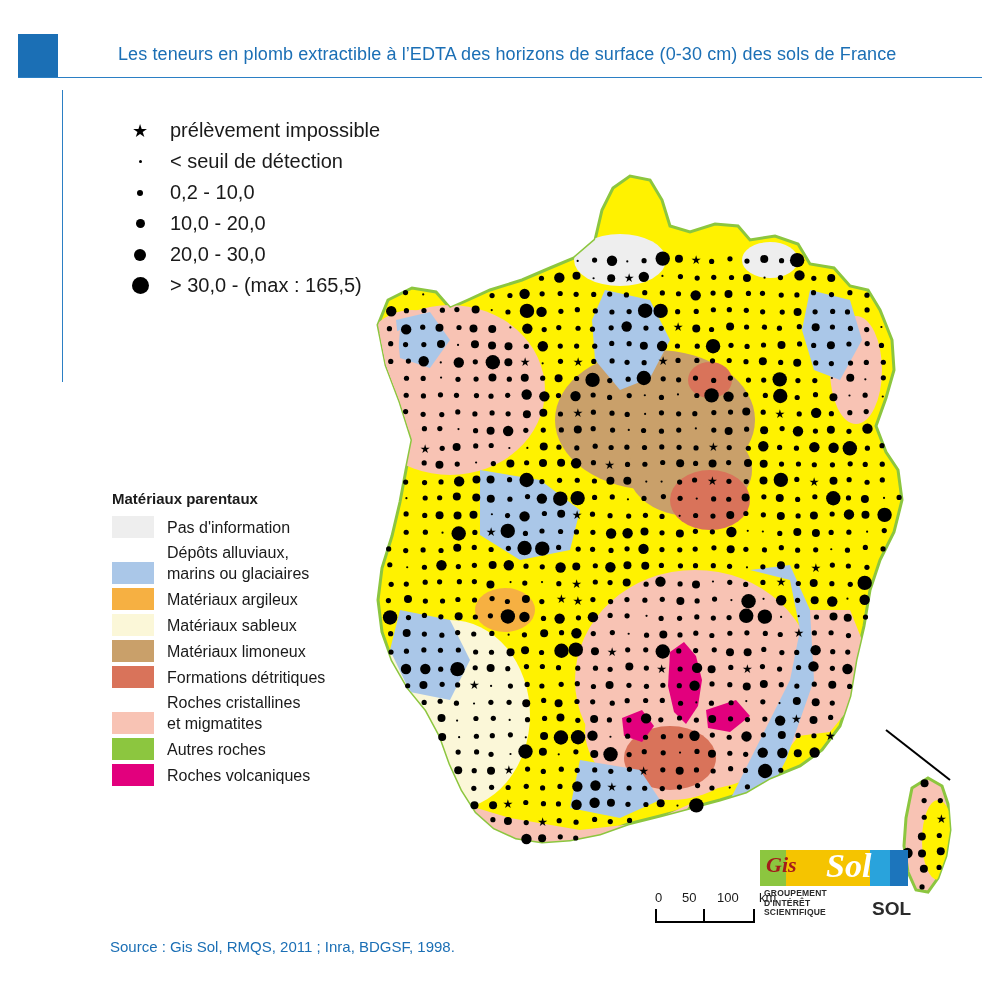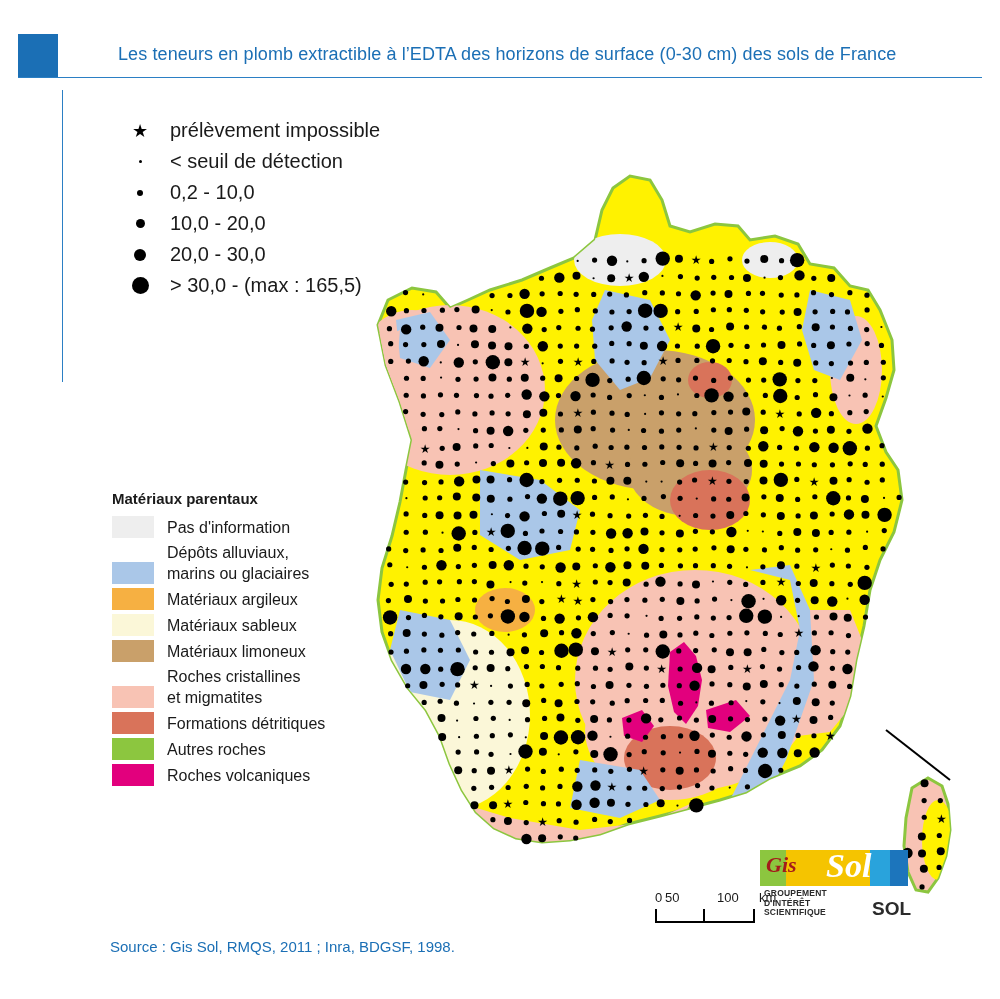--- a/index.html
+++ b/index.html
@@ -78,21 +78,21 @@
 
   
   #scalebar{
     position:absolute;left:655px;top:890px;width:130px;
   }
   #scalebar .sb-labels{
     position:relative;height:16px;font-size:13px;
   }
   #scalebar .sb-labels span{position:absolute;top:0;}
   #sb-0{left:0px;}
-  #sb-50{left:10px;}
+  #sb-50{left:27px;}
   #sb-100{left:62px;}
   #sb-unit{left:104px;}
   #sb-bar{
     position:relative;margin-top:3px;height:12px;
     border-left:2px solid #000;border-right:2px solid #000;border-bottom:2px solid #000;
     width:96px;
   }
   #sb-mid{position:absolute;left:46px;top:0;width:2px;height:12px;background:#000;}
 
   
@@ -199,27 +199,27 @@
   </div>
   <div class="lm-row">
     <div class="lm-sw" style="background:#fbf7d8"></div>
     <div class="lm-lab">Matériaux sableux</div>
   </div>
   <div class="lm-row">
     <div class="lm-sw" style="background:#c9a06a"></div>
     <div class="lm-lab">Matériaux limoneux</div>
   </div>
   <div class="lm-row">
+    <div class="lm-sw" style="background:#d9735a"></div>
+    <div class="lm-lab">Formations détritiques</div>
+  </div>
+  <div class="lm-row">
     <div class="lm-sw" style="background:#f8c3b4"></div>
     <div class="lm-lab" style="white-space:pre-line">Roches cristallines
 et migmatites</div>
-  </div>
-  <div class="lm-row">
-    <div class="lm-sw" style="background:#d9735a"></div>
-    <div class="lm-lab">Formations détritiques</div>
   </div>
   <div class="lm-row">
     <div class="lm-sw" style="background:#8cc63f"></div>
     <div class="lm-lab">Autres roches</div>
   </div>
   <div class="lm-row">
     <div class="lm-sw" style="background:#e2007d"></div>
     <div class="lm-lab">Roches volcaniques</div>
   </div>
 </div>

